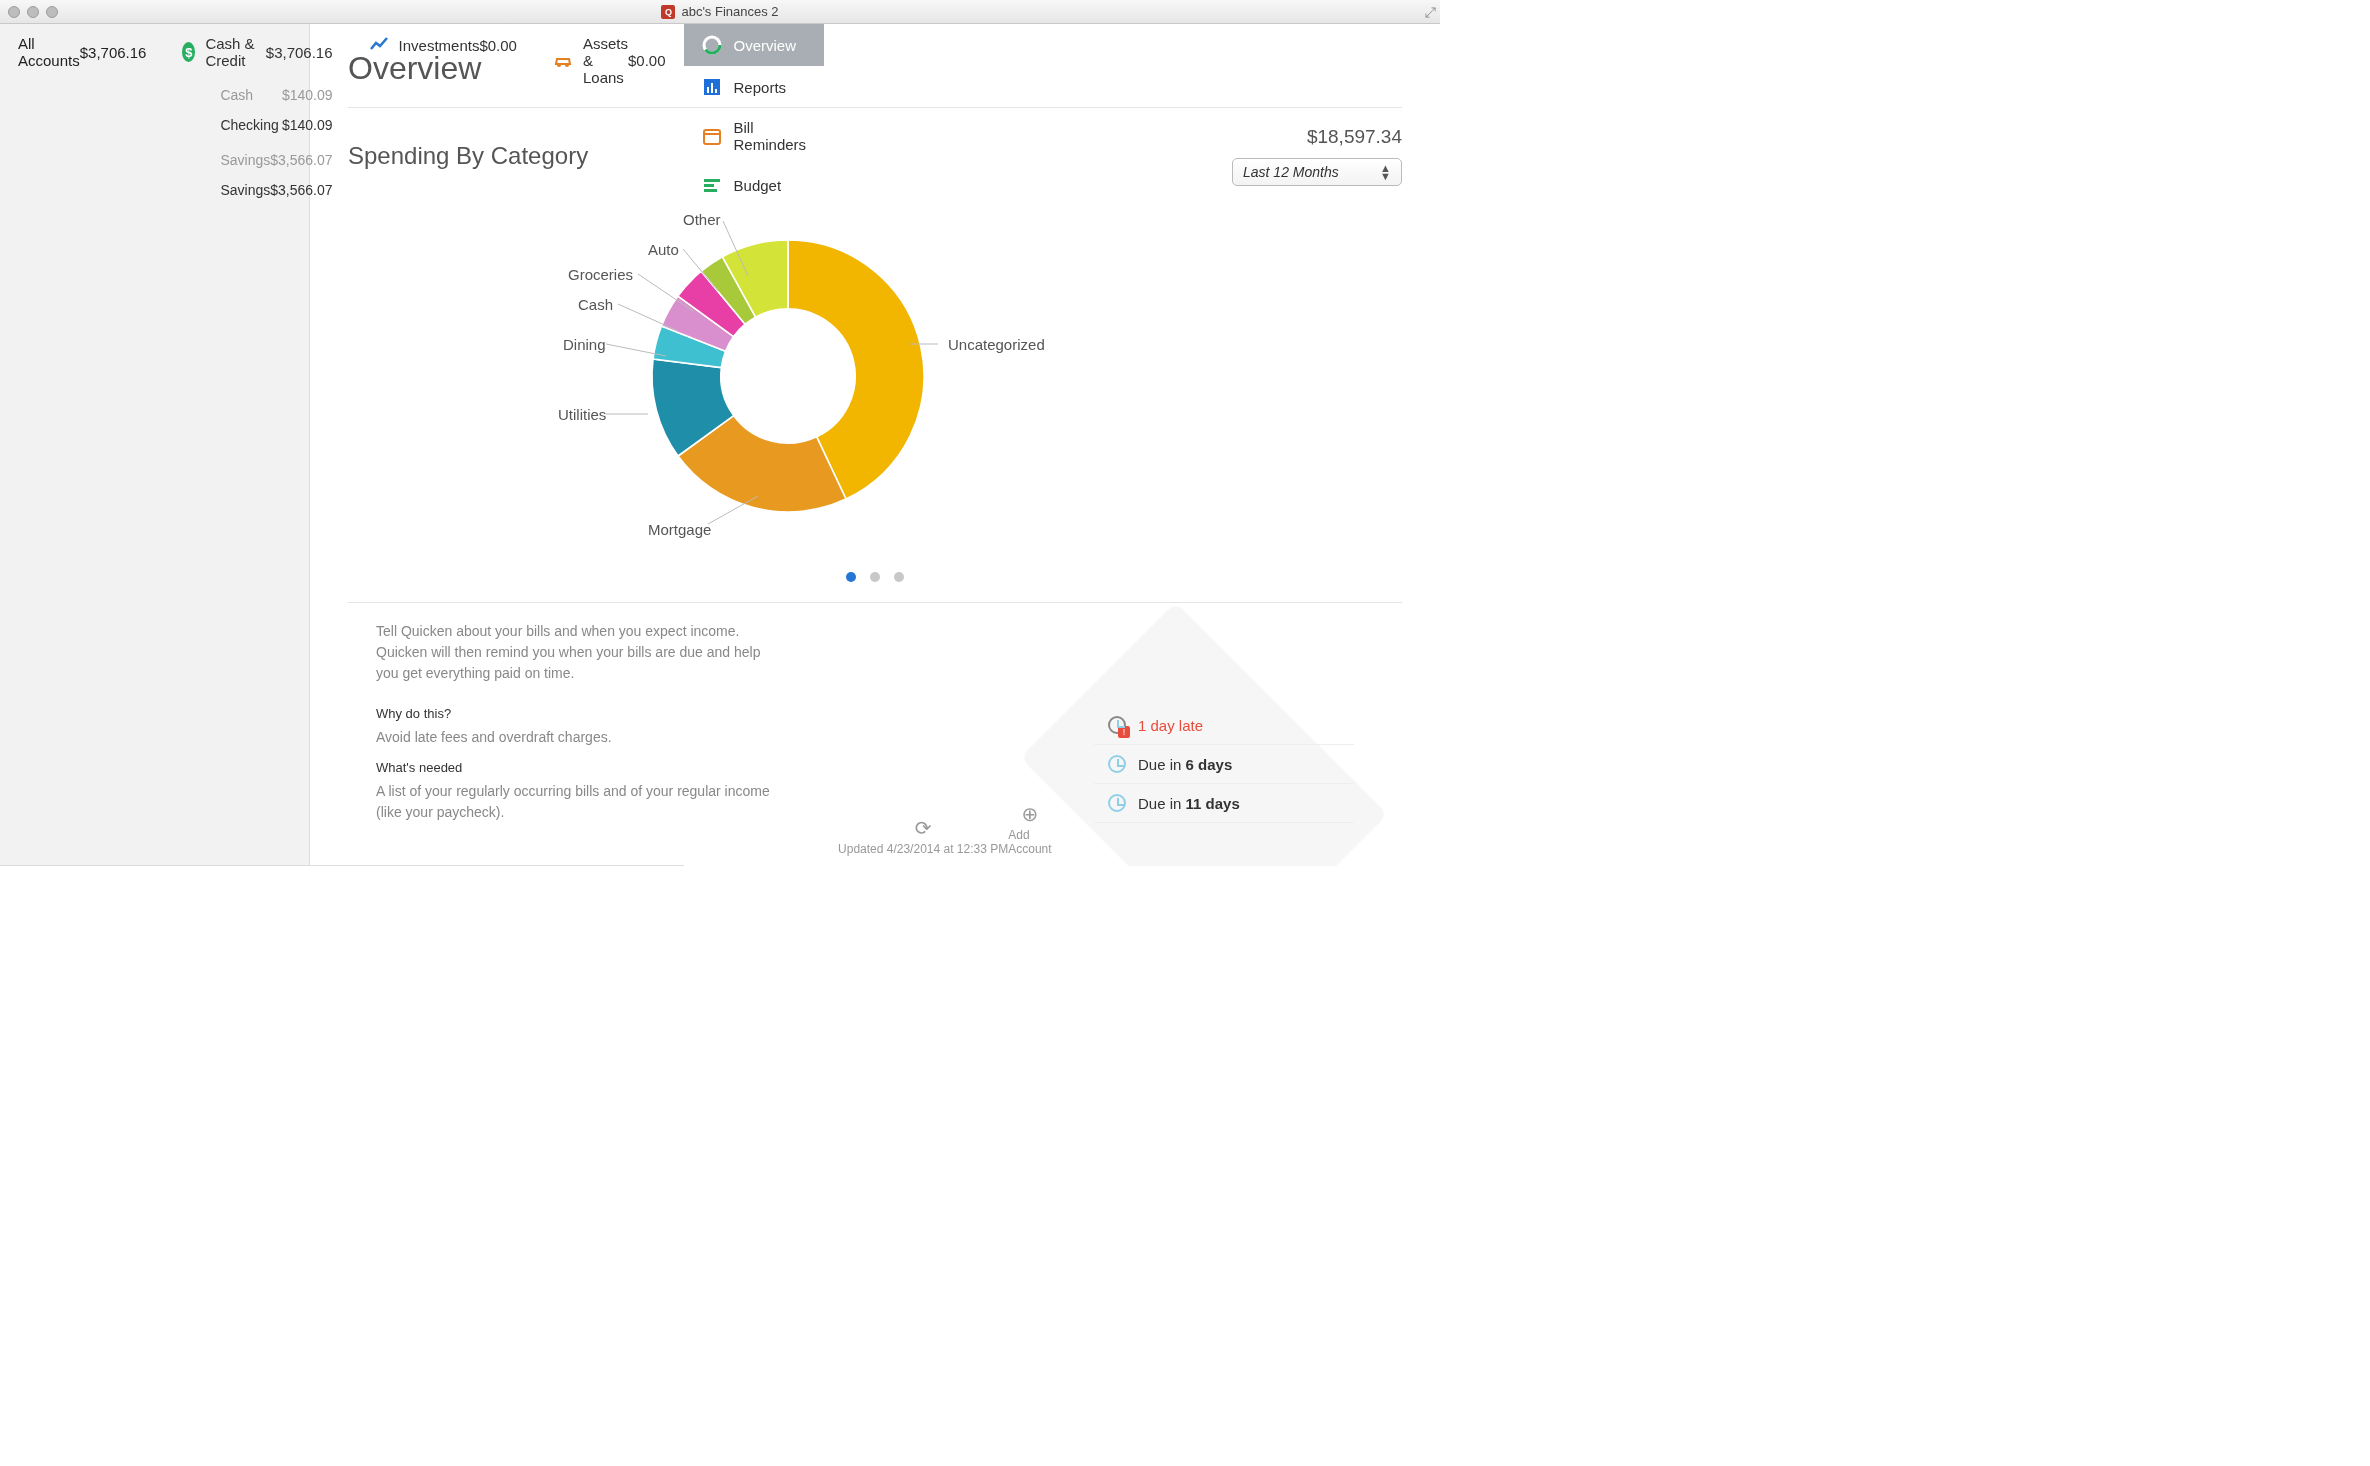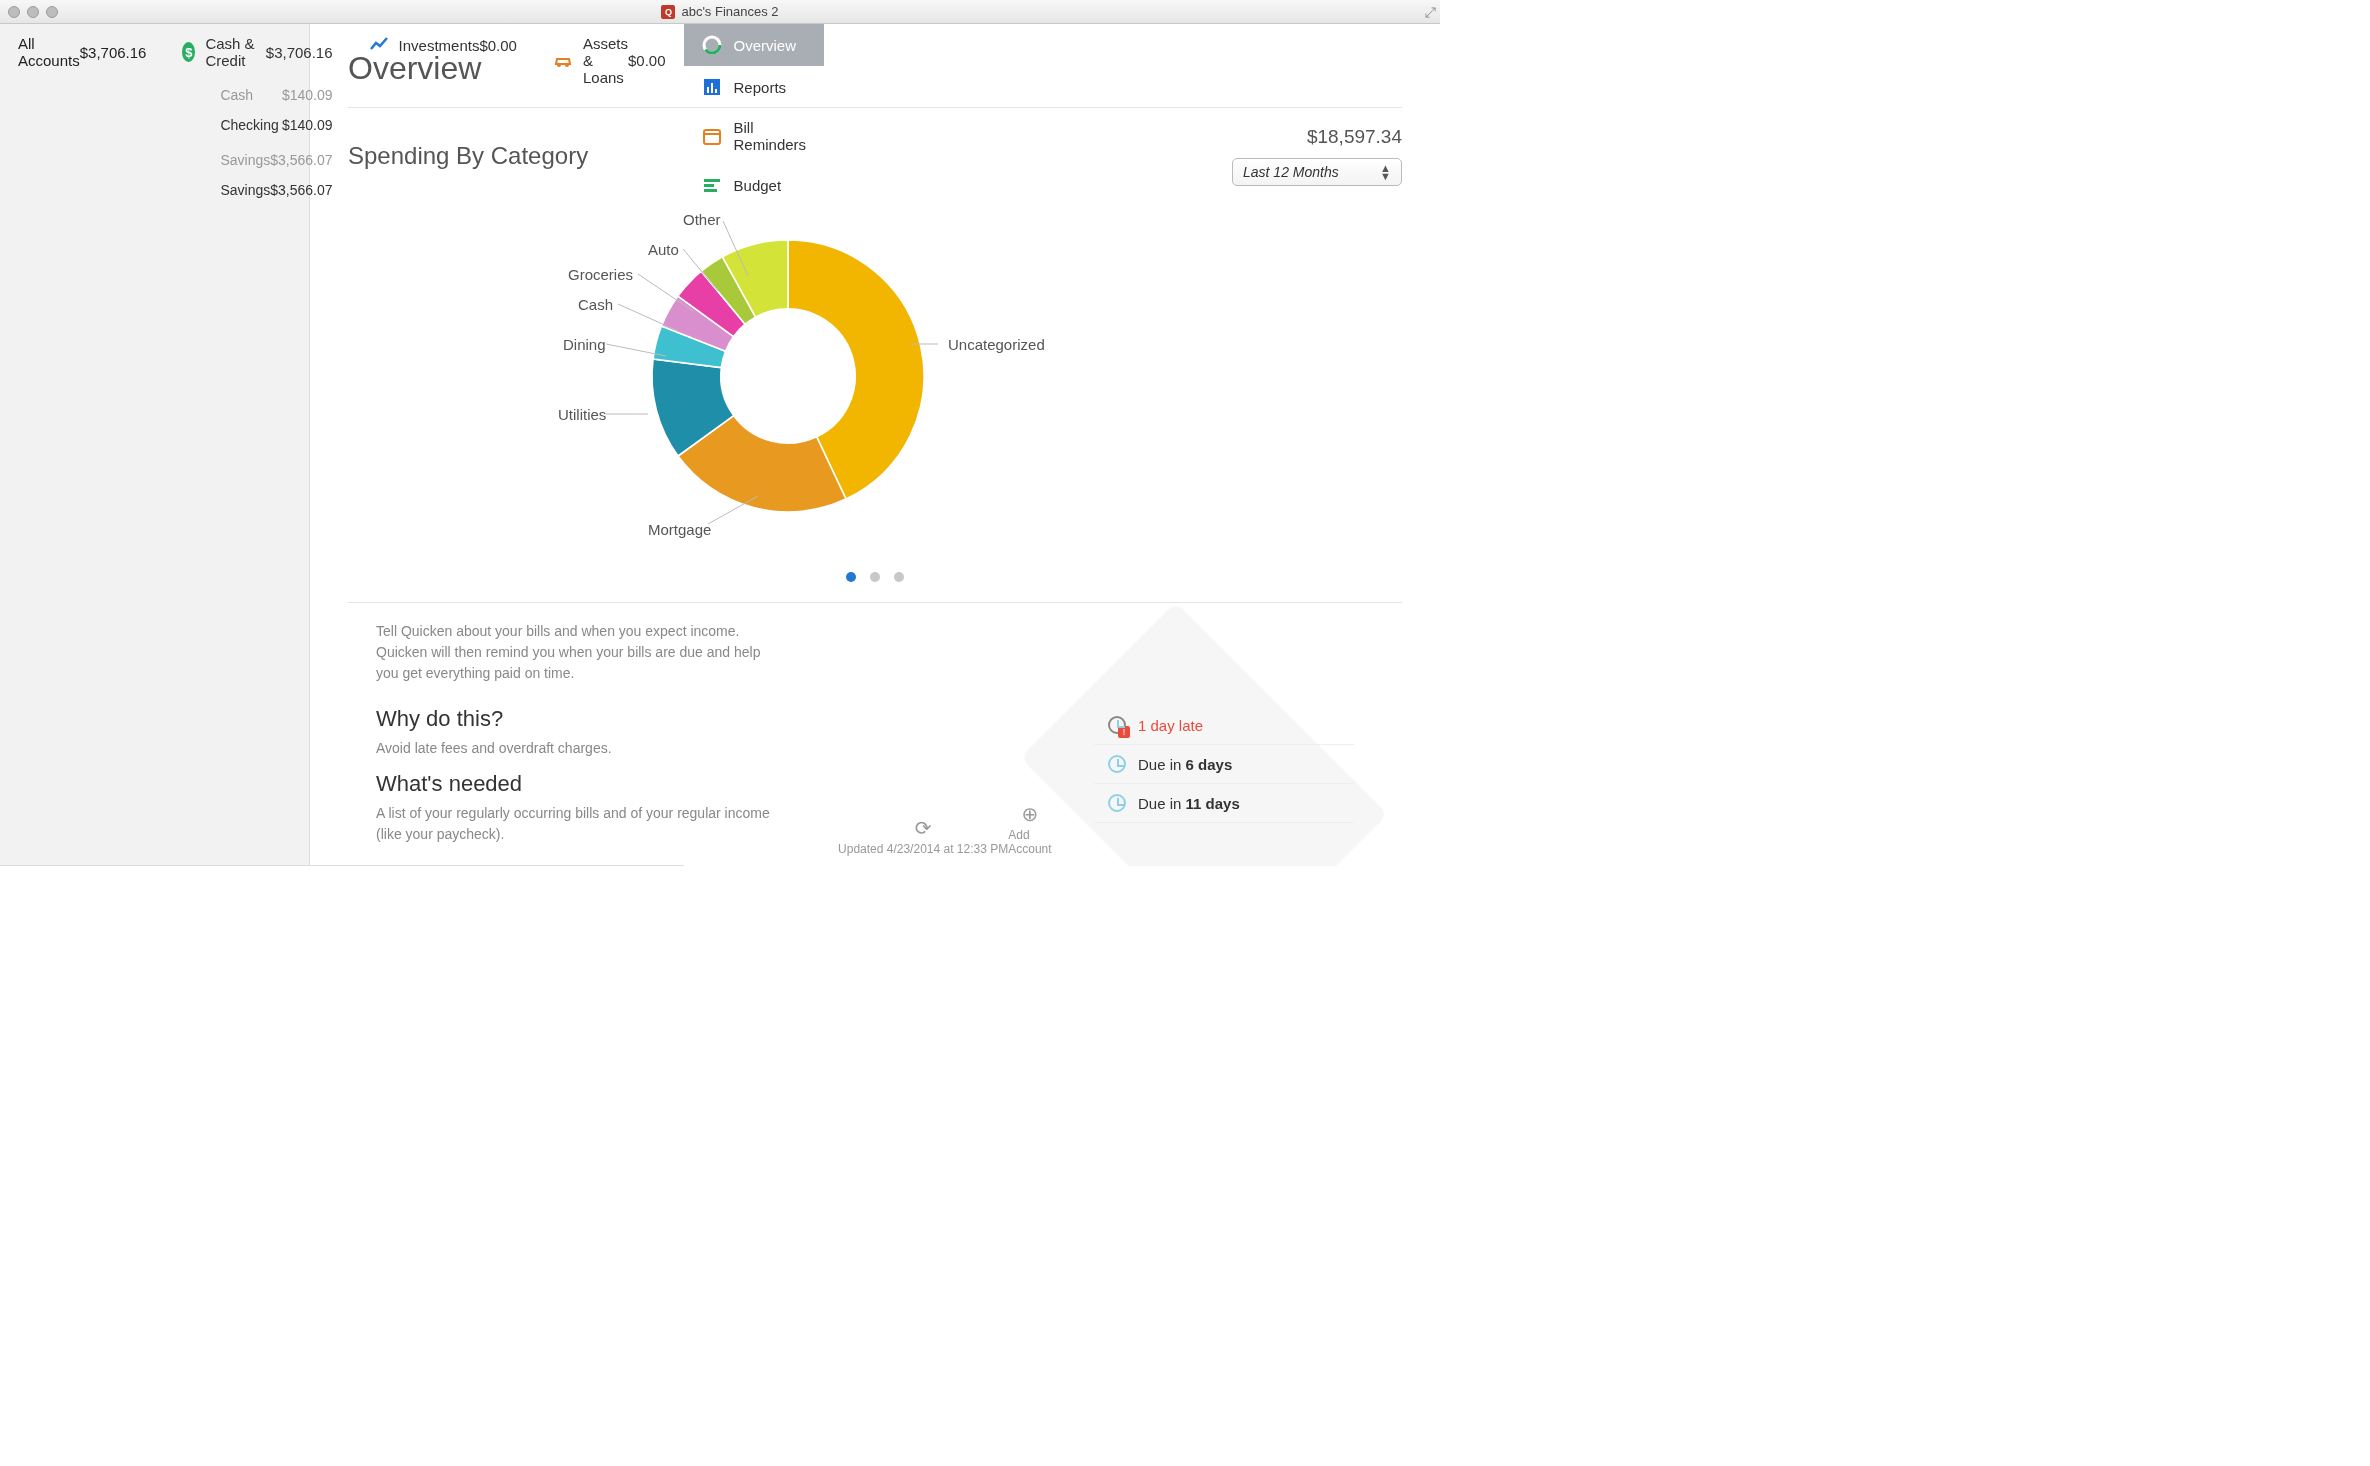--- a/index.html
+++ b/index.html
@@ -50,21 +50,21 @@
 .big-amount{font-size:19px;color:#555;font-weight:400;}
 .period-select{margin-top:10px;display:inline-flex;align-items:center;gap:10px;background:linear-gradient(#fff,#f3f3f3);border:1px solid #bbb;border-radius:5px;padding:5px 10px;font-size:14px;color:#333;min-width:170px;justify-content:space-between;font-style:italic;}
 .chart-wrap{position:relative;height:380px;}
 svg.donut{display:block;margin:0 auto;}
 .lbl{position:absolute;font-size:15px;color:#555;white-space:nowrap;}
 .dots{display:flex;gap:14px;justify-content:center;margin:6px 0 20px;}
 .dot{width:10px;height:10px;border-radius:50%;background:#c8c8c8;}
 .dot.active{background:#2577d4;}
 .step-title{font-size:24px;color:#444;margin:20px 0 10px;}
 .step-desc{color:#888;max-width:400px;line-height:1.5;margin-left:28px;margin-bottom:22px;}
-.sub-h{font-weight:500;font-size:22px;color:#333;margin:12px 0 6px 28px;}
+.sub-h{font-weight:500;font-size:13px;color:#333;margin:12px 0 6px 28px;}
 .sub-p{color:#888;max-width:400px;line-height:1.5;margin-left:28px;}
 .bills-col{position:absolute;right:48px;top:0;width:260px;}
 .bills-wrap{position:relative;margin-top:10px;}
 .bill-row{display:flex;align-items:center;gap:12px;padding:10px 14px;font-size:15px;border-bottom:1px solid #eee;}
 .bill-row:first-child{border-top:1px solid #eee;}
 .clock{width:18px;height:18px;border:2px solid #8fd0e8;border-radius:50%;position:relative;display:inline-block;}
 .clock::after{content:"";position:absolute;width:6px;height:6px;border-left:2px solid #8fd0e8;border-bottom:2px solid #8fd0e8;left:7px;top:2px;}
 .clock.late{border-color:#888;}
 .clock.late::before{content:"!";position:absolute;right:-6px;bottom:-6px;background:#e74c3c;color:#fff;width:12px;height:12px;font-size:9px;border-radius:2px;display:flex;align-items:center;justify-content:center;}
 .late-text{color:#e74c3c;}

